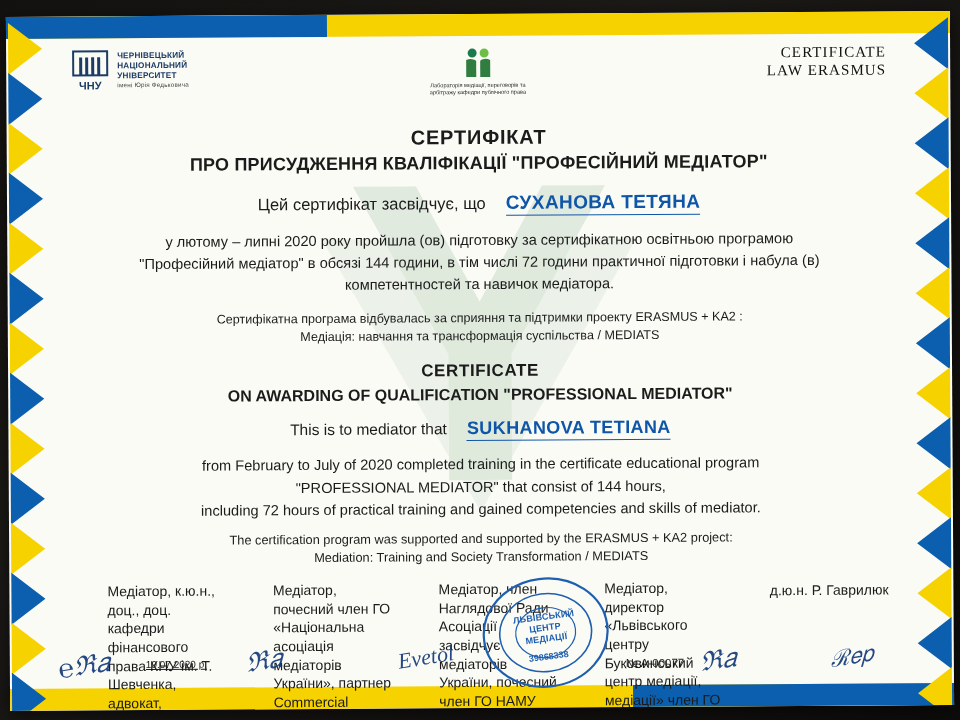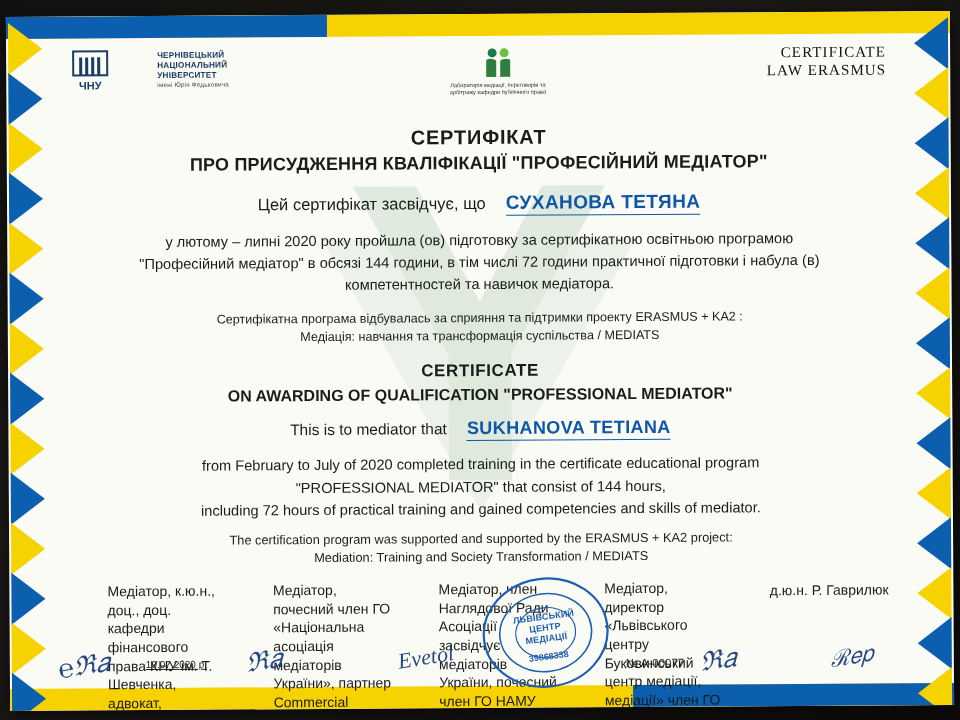--- a/index.html
+++ b/index.html
@@ -113,21 +113,20 @@
     align-items: center;
     gap: 7px;
   }
   .logo-mark { flex: none; }
   .logo-text {
     font-size: 8.2px;
     line-height: 1.25;
     color: #1c3c66;
     font-weight: bold;
     letter-spacing: 0.2px;
-    margin-left: 40px;
   }
   .logo-text .sub {
     font-weight: normal;
     font-size: 6.3px;
     color: #444;
   }
   .logo-center-text {
     font-size: 5.6px;
     line-height: 1.3;
     color: #2a2a2a;

